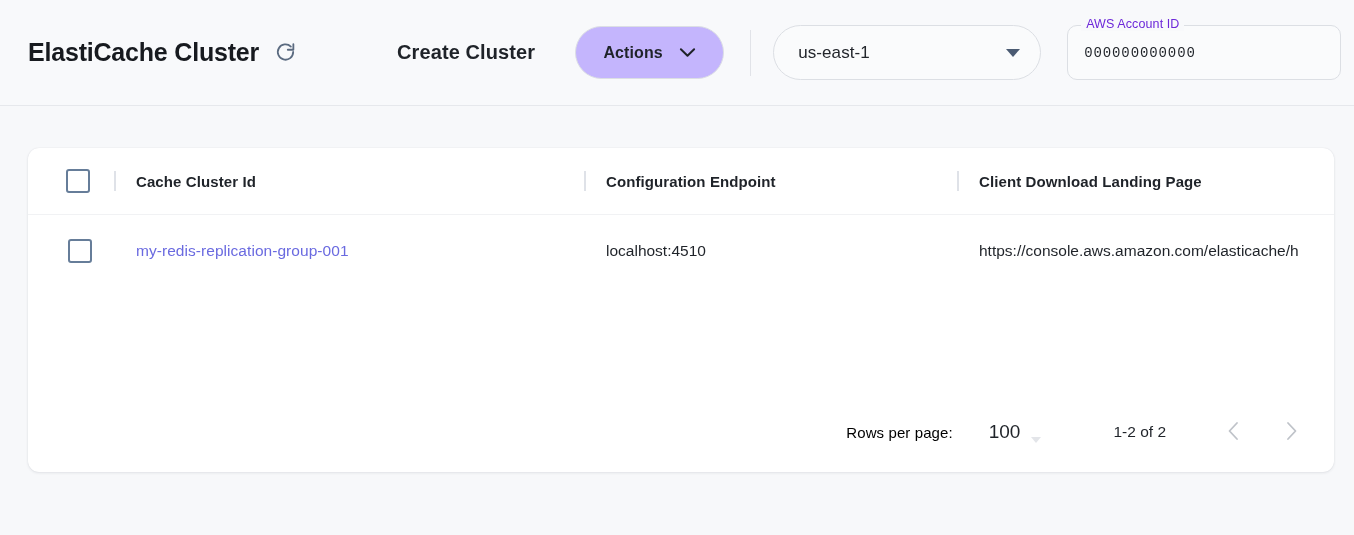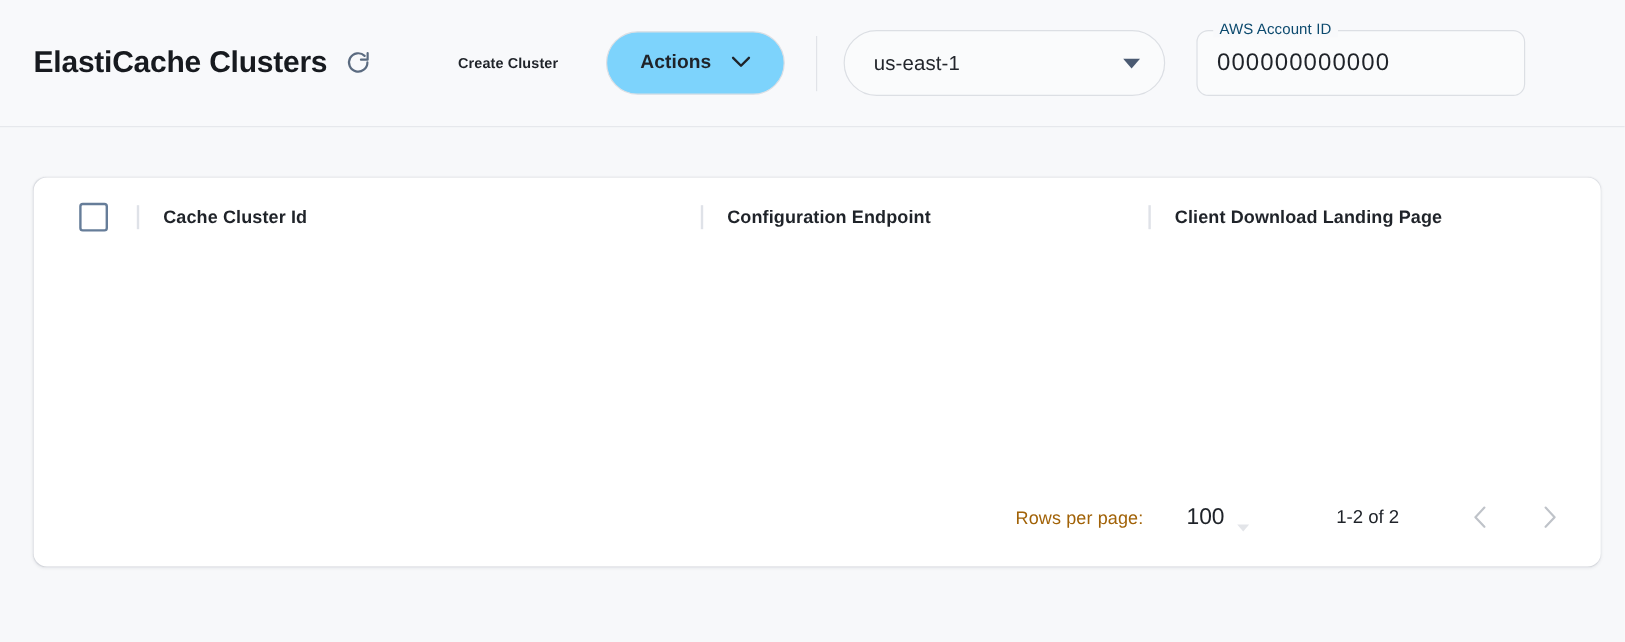--- a/index.html
+++ b/index.html
@@ -44,40 +44,40 @@
     align-items: center;
     justify-content: center;
     border: none;
     background: transparent;
     cursor: pointer;
     border-radius: 50%;
   }
   .refresh-btn svg { display: block; }
 
   .create-btn {
-    margin-left: 60px;
+    margin-left: 89px;
     border: none;
     background: transparent;
     font-family: inherit;
-    font-size: 12px;
+    font-size: 20px;
     font-weight: 600;
     color: #1f2329;
     cursor: pointer;
     padding: 8px 6px;
     white-space: nowrap;
     letter-spacing: 0.1px;
   }
 
   .actions-btn {
     margin-left: 34px;
     width: 149px;
     height: 53px;
     border: 1px solid #dcdfe4;
     border-radius: 27px;
-    background: #7dd3fc;
+    background: #c4b5fd;
     font-family: inherit;
     font-size: 16px;
     font-weight: 600;
     color: #1f2329;
     cursor: pointer;
     display: flex;
     align-items: center;
     justify-content: center;
     gap: 16px;
     letter-spacing: 0.1px;
@@ -127,31 +127,31 @@
     align-items: center;
     padding: 0 16px;
   }
   .account-label {
     position: absolute;
     top: -9px;
     left: 13px;
     padding: 0 5px;
     background: #f8f9fb;
     font-size: 12.5px;
-    color: #0c4a6e;
+    color: #6d28d9;
     letter-spacing: 0.1px;
   }
   .account-value {
-    font-size: 20px;
+    font-size: 14px;
     color: #1f2329;
     letter-spacing: 0.9px;
     border: none;
     outline: none;
     background: transparent;
-    font-family: Liberation Sans, sans-serif;
+    font-family: Liberation Mono, monospace;
     width: 100%;
   }
 
   
   .card {
     position: absolute;
     left: 28px;
     top: 148px;
     width: 1306px;
     height: 324px;
@@ -243,21 +243,21 @@
     position: absolute;
     right: 0;
     bottom: 0;
     height: 80px;
     display: flex;
     align-items: center;
     padding-right: 22px;
   }
   .pager-label {
     font-size: 15px;
-    color: #a16207;
+    color: #000000;
     letter-spacing: 0.1px;
   }
   .rows-select {
     display: flex;
     align-items: flex-end;
     gap: 11px;
     margin-left: 36px;
     cursor: pointer;
   }
   .rows-value {
@@ -286,21 +286,21 @@
     justify-content: center;
   }
   .nav-btn.prev { margin-left: 46px; }
   .nav-btn.next { margin-left: 16px; }
 </style>
 </head>
 <body>
 
 <div class="topbar">
 
-  <div class="page-title">ElastiCache Clusters</div>
+  <div class="page-title">ElastiCache Cluster</div>
 
   <button class="refresh-btn">
     <span>
       <svg width="23" height="23" viewBox="0 0 24 24" fill="none" stroke="#5b6b80" stroke-width="1.9" stroke-linecap="round" stroke-linejoin="round">
         <path d="M20 11.5a8 8 0 1 1-2.4-5.7"></path>
         <polyline points="20.2,3.3 20.2,9.1 14.4,9.1" fill="none"></polyline>
       </svg>
     </span>
   </button>
 
@@ -356,20 +356,34 @@
         </th>
         <th>
           <div class="th-inner">
             <span class="col-sep"></span>
             <span>Client Download Landing Page</span>
           </div>
         </th>
       </tr>
     </thead>
     <tbody>
+      <tr>
+        <td>
+          <div class="checkbox"></div>
+        </td>
+        <td>
+          <a class="cluster-link">my-redis-replication-group-001</a>
+        </td>
+        <td>
+          <div class="cell-pad">localhost:4510</div>
+        </td>
+        <td>
+          <div class="landing-cell">https://console.aws.amazon.com/elasticache/h</div>
+        </td>
+      </tr>
     </tbody>
   </table>
 
   <div class="pager">
     <span class="pager-label">Rows per page:</span>
 
     <div class="rows-select">
       <span class="rows-value">100</span>
       <span class="caret-small"></span>
     </div>

